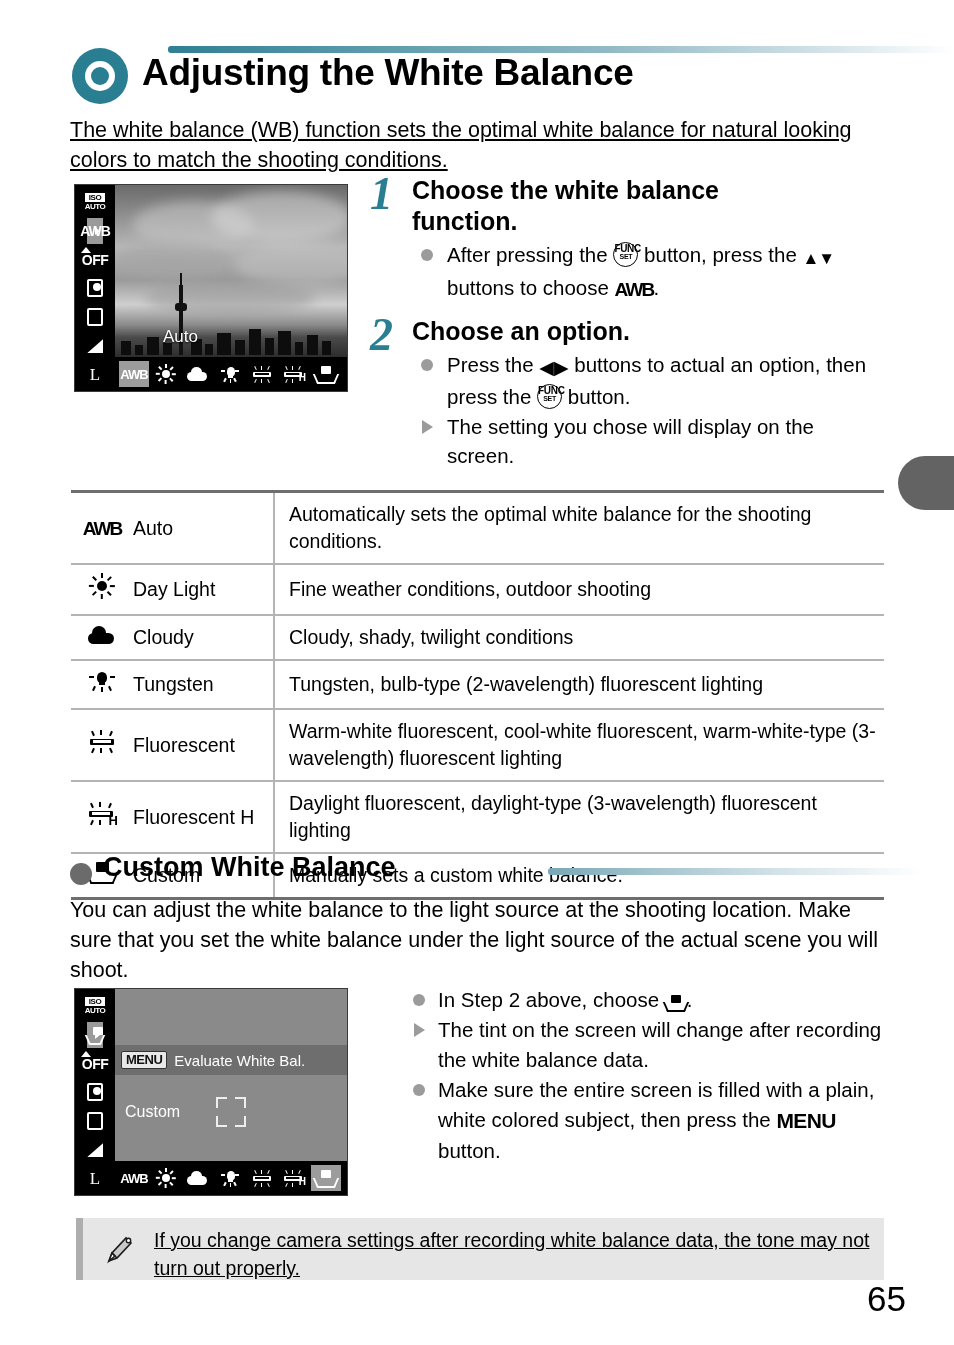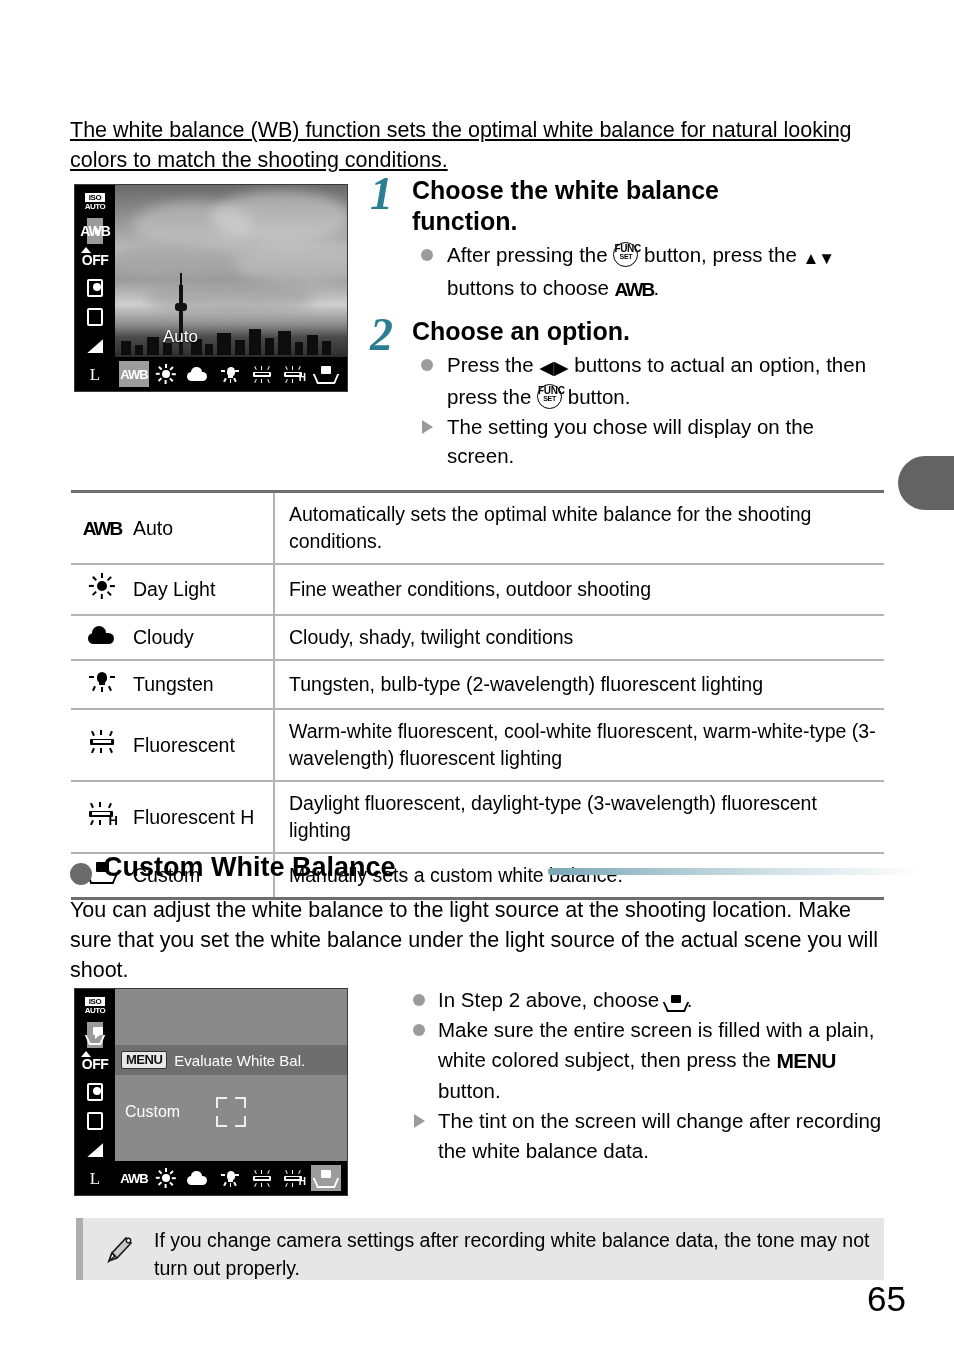--- a/index.html
+++ b/index.html
@@ -266,37 +266,42 @@
   .cust-steps{position:absolute;left:410px;top:985px;width:475px;}
   .cust-steps .bullet{padding-left:28px;font-size:20.5px;line-height:30px;margin-bottom:0;}
 
   
   .note{
     position:absolute;left:76px;top:1218px;width:808px;height:62px;background:#e6e6e6;
   }
   .note-bar{position:absolute;left:0;top:0;width:7px;height:100%;background:#aeaeae;}
   .note-ic{position:absolute;left:26px;top:14px;width:34px;height:34px;}
   .note-txt{
-    position:absolute;left:78px;top:8px;right:14px;font-size:19.5px;line-height:28px;
+    position:absolute;left:78px;top:8px;right:14px;font-size:19.5px;line-height:28px;text-decoration:underline;
   }
 
   
   .side-tab{
     position:absolute;right:0;top:456px;width:56px;height:54px;background:#636363;
     border-radius:27px 0 0 27px;
   }
   .pageno{
     position:absolute;right:48px;bottom:26px;font-size:35px;font-weight:normal;
   }
 </style>
 </head>
 <body>
 
 <div class="page">
 
+  <div class="hdr">
+    <div class="hdr-rule"></div>
+    <div class="hdr-ring"></div>
+    <div class="hdr-title">Adjusting the White Balance</div>
+  </div>
 
   <div class="intro">The white balance (WB) function sets the optimal white balance for natural looking colors to match the shooting conditions.</div>
 
   <div class="cam cam1">
     <div class="cam-photo">
       <div class="cloudmass" style="left:18px;top:16px;width:120px;height:48px;background:#cacaca;opacity:.55;"></div>
       <div class="cloudmass" style="left:96px;top:6px;width:140px;height:52px;background:#dcdcdc;opacity:.5;"></div>
       <div class="cloudmass" style="left:4px;top:56px;width:110px;height:40px;background:#a5a5a5;opacity:.6;"></div>
       <div class="cloudmass" style="left:120px;top:58px;width:130px;height:44px;background:#c4c4c4;opacity:.5;"></div>
       <div class="cloudmass" style="left:30px;top:96px;width:170px;height:34px;background:#9b9b9b;opacity:.55;"></div>
@@ -674,28 +679,28 @@
 
   <div class="cust-steps">
     <div class="bullet">
       <span class="dot"></span>
       <span>In Step 2 above, choose</span>
       <span class="cust-inline">
         <span class="sq"></span><span class="lw"></span><span class="rw"></span>
       </span><span>.</span>
     </div>
     <div class="bullet">
+      <span class="tri"></span>
+      <span>The tint on the screen will change after recording the white balance data.</span>
+    </div>
+    <div class="bullet">
       <span class="dot"></span>
       <span>Make sure the entire screen is filled with a plain, white colored subject, then press the</span>
       <span class="menu-inline">MENU</span>
       <span>button.</span>
-    </div>
-    <div class="bullet">
-      <span class="tri"></span>
-      <span>The tint on the screen will change after recording the white balance data.</span>
     </div>
   </div>
 
   <div class="note">
     <div class="note-bar"></div>
     <div class="note-ic">
       <svg width="34" height="34" viewBox="0 0 34 34">
         <polygon points="7,29 10,21 24,6 29,11 15,26" fill="#c9c9c9" stroke="#1a1a1a" stroke-width="1.6"></polygon>
         <polygon points="7,29 10,21 13,24" fill="#ffffff" stroke="#1a1a1a" stroke-width="1.6"></polygon>
         <line x1="10" y1="21" x2="15" y2="26" stroke="#1a1a1a" stroke-width="1.4"></line>

